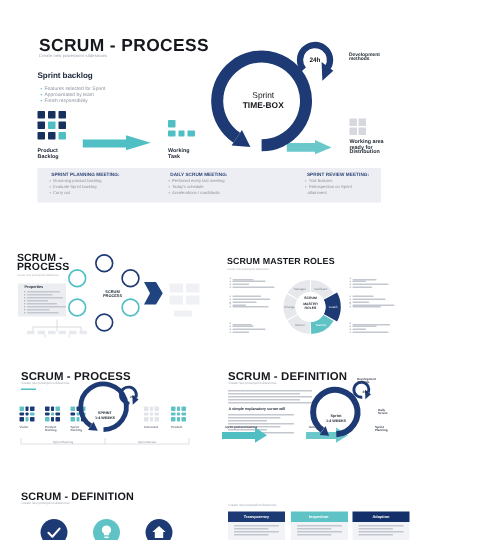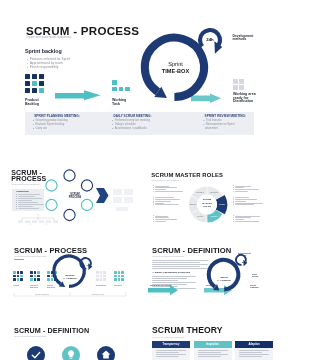--- a/index.html
+++ b/index.html
@@ -414,21 +414,20 @@
       <path d="M24.3 32.2 L26.9 34.8 L31.7 29.4" fill="none" stroke="#fff" stroke-width="1.4" stroke-linecap="round" stroke-linejoin="round"></path>
       <circle cx="63" cy="32" r="9" fill="#5fc3c6"></circle>
       <path d="M63 27.3 a3 3 0 0 1 1.7 5.5 v1.1 h-3.4 v-1.1 a3 3 0 0 1 1.7 -5.5 z" fill="#fff"></path>
       <rect x="61.6" y="34.7" width="2.8" height="1" fill="#fff"></rect>
       <circle cx="98" cy="32" r="9" fill="#1d3a74"></circle>
       <path d="M98 27.6 L102.4 31.6 L100.8 31.6 L100.8 35.6 L95.2 35.6 L95.2 31.6 L93.6 31.6 Z" fill="#fff"></path>
     </svg>
   </div>
 
   <div class="thumb" id="tb5" style="left:148px;top:323px;width:128px;height:37px">
-    <div class="t-title" style="left:4px;top:3.2px;font-size:8.6px;line-height:8px">SCRUM THEORY</div>
     <div class="t-sub" style="left:4.3px;top:12.6px">Create new powerpoint slideshows</div>
     <div id="tb5cards">
         <div class="abs" style="left: 4px; top: 18px; width: 38px; height: 6.5px; background: rgb(29, 58, 116);"></div>
         <div class="abs" style="left: 4px; top: 19.6px; width: 38px; text-align: center; font-size: 2.6px; font-weight: bold; color: rgb(255, 255, 255);">Transparency</div>
         <div class="abs" style="left: 4px; top: 24.5px; width: 38px; height: 12px; background: rgb(242, 243, 246);"></div>
         <div class="tl" style="left: 8px; top: 26.5px; width: 30px;"></div>
         <div class="tl" style="left: 8px; top: 28.5px; width: 23px;"></div>
         <div class="tl" style="left: 8px; top: 30.5px; width: 30px;"></div>
         <div class="tl" style="left: 8px; top: 32.5px; width: 23px;"></div>
         <div class="abs" style="left: 45.5px; top: 18px; width: 38px; height: 6.5px; background: rgb(95, 195, 198);"></div>

